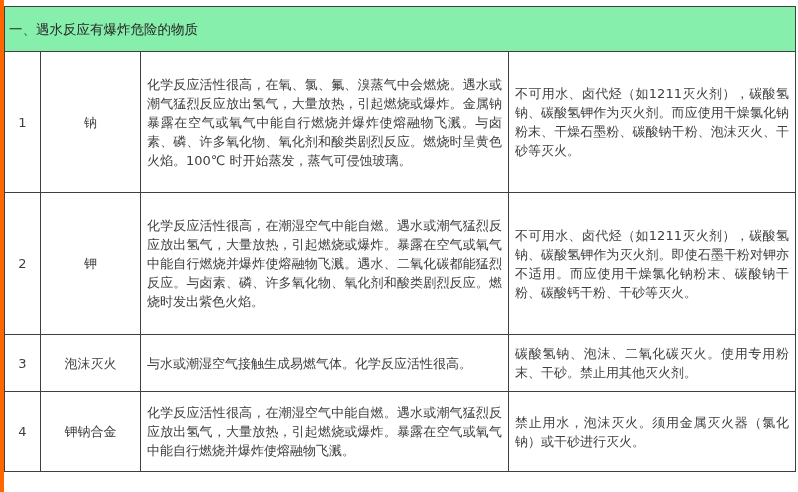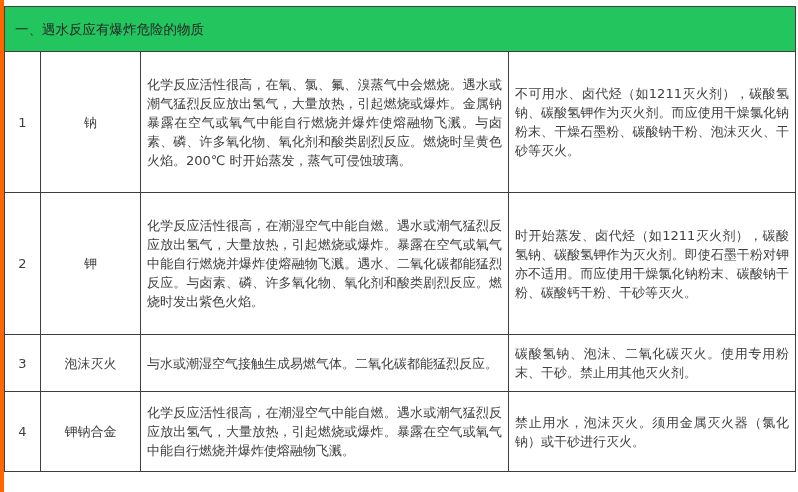--- a/index.html
+++ b/index.html
@@ -52,25 +52,25 @@
     font-size: 13px;
     padding: 0 2px;
     background: #ffffff;
   }
   .gap-row {
     height: 6px;
     background: #ffffff;
   }
   
   .section-row td {
-    background: #22c55e;
+    background: #86efac;
     font-weight: bold;
     color: #262626;
     font-size: 13.5px;
-    padding: 0 0 0 10px;
+    padding: 0 0 0 4px;
     height: 44px;
     text-align: left;
   }
   
   .c-no {
     text-align: center;
     padding: 0 2px;
   }
   .c-name {
     text-align: center;
@@ -102,33 +102,33 @@
           <col style="width:368px">
           <col style="width:287px">
       </colgroup>
       <tbody>
           <tr class="section-row">
         <td colspan="4">一、遇水反应有爆炸危险的物质</td>
       </tr>
       <tr class="r1">
         <td class="c-no">1</td>
         <td class="c-name">钠</td>
-        <td class="c-text">化学反应活性很高，在氧、氯、氟、溴蒸气中会燃烧。遇水或潮气猛烈反应放出氢气，大量放热，引起燃烧或爆炸。金属钠暴露在空气或氧气中能自行燃烧并爆炸使熔融物飞溅。与卤素、磷、许多氧化物、氧化剂和酸类剧烈反应。燃烧时呈黄色火焰。200℃ 时开始蒸发，蒸气可侵蚀玻璃。</td>
+        <td class="c-text">化学反应活性很高，在氧、氯、氟、溴蒸气中会燃烧。遇水或潮气猛烈反应放出氢气，大量放热，引起燃烧或爆炸。金属钠暴露在空气或氧气中能自行燃烧并爆炸使熔融物飞溅。与卤素、磷、许多氧化物、氧化剂和酸类剧烈反应。燃烧时呈黄色火焰。100℃ 时开始蒸发，蒸气可侵蚀玻璃。</td>
         <td class="c-text">不可用水、卤代烃（如1211灭火剂），碳酸氢钠、碳酸氢钾作为灭火剂。而应使用干燥氯化钠粉末、干燥石墨粉、碳酸钠干粉、泡沫灭火、干砂等灭火。</td>
       </tr>
       <tr class="r2">
         <td class="c-no">2</td>
         <td class="c-name">钾</td>
         <td class="c-text">化学反应活性很高，在潮湿空气中能自燃。遇水或潮气猛烈反应放出氢气，大量放热，引起燃烧或爆炸。暴露在空气或氧气中能自行燃烧并爆炸使熔融物飞溅。遇水、二氧化碳都能猛烈反应。与卤素、磷、许多氧化物、氧化剂和酸类剧烈反应。燃烧时发出紫色火焰。</td>
-        <td class="c-text">时开始蒸发、卤代烃（如1211灭火剂），碳酸氢钠、碳酸氢钾作为灭火剂。即使石墨干粉对钾亦不适用。而应使用干燥氯化钠粉末、碳酸钠干粉、碳酸钙干粉、干砂等灭火。</td>
+        <td class="c-text">不可用水、卤代烃（如1211灭火剂），碳酸氢钠、碳酸氢钾作为灭火剂。即使石墨干粉对钾亦不适用。而应使用干燥氯化钠粉末、碳酸钠干粉、碳酸钙干粉、干砂等灭火。</td>
       </tr>
       <tr class="r3">
         <td class="c-no">3</td>
         <td class="c-name">泡沫灭火</td>
-        <td class="c-text">与水或潮湿空气接触生成易燃气体。二氧化碳都能猛烈反应。</td>
+        <td class="c-text">与水或潮湿空气接触生成易燃气体。化学反应活性很高。</td>
         <td class="c-text">碳酸氢钠、泡沫、二氧化碳灭火。使用专用粉末、干砂。禁止用其他灭火剂。</td>
       </tr>
       <tr class="r4">
         <td class="c-no">4</td>
         <td class="c-name">钾钠合金</td>
         <td class="c-text">化学反应活性很高，在潮湿空气中能自燃。遇水或潮气猛烈反应放出氢气，大量放热，引起燃烧或爆炸。暴露在空气或氧气中能自行燃烧并爆炸使熔融物飞溅。</td>
         <td class="c-text">禁止用水，泡沫灭火。须用金属灭火器（氯化钠）或干砂进行灭火。</td>
       </tr>
 
     </tbody>

